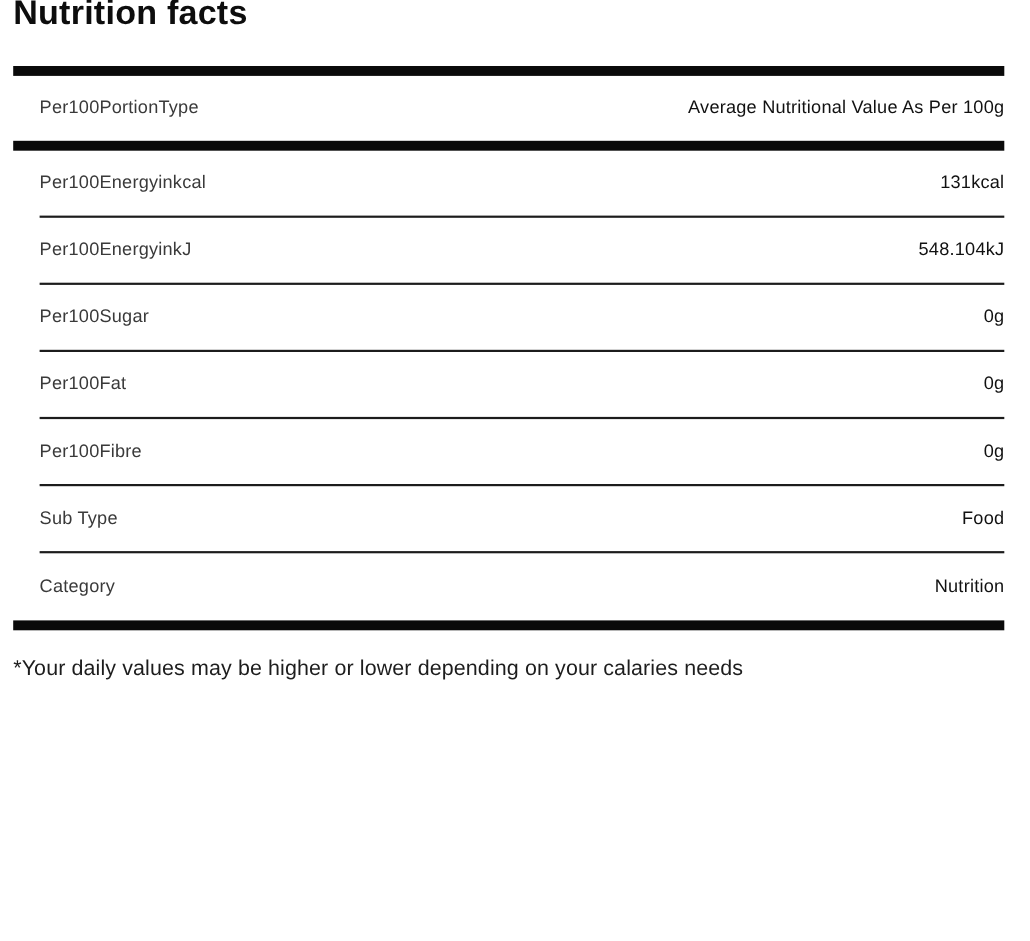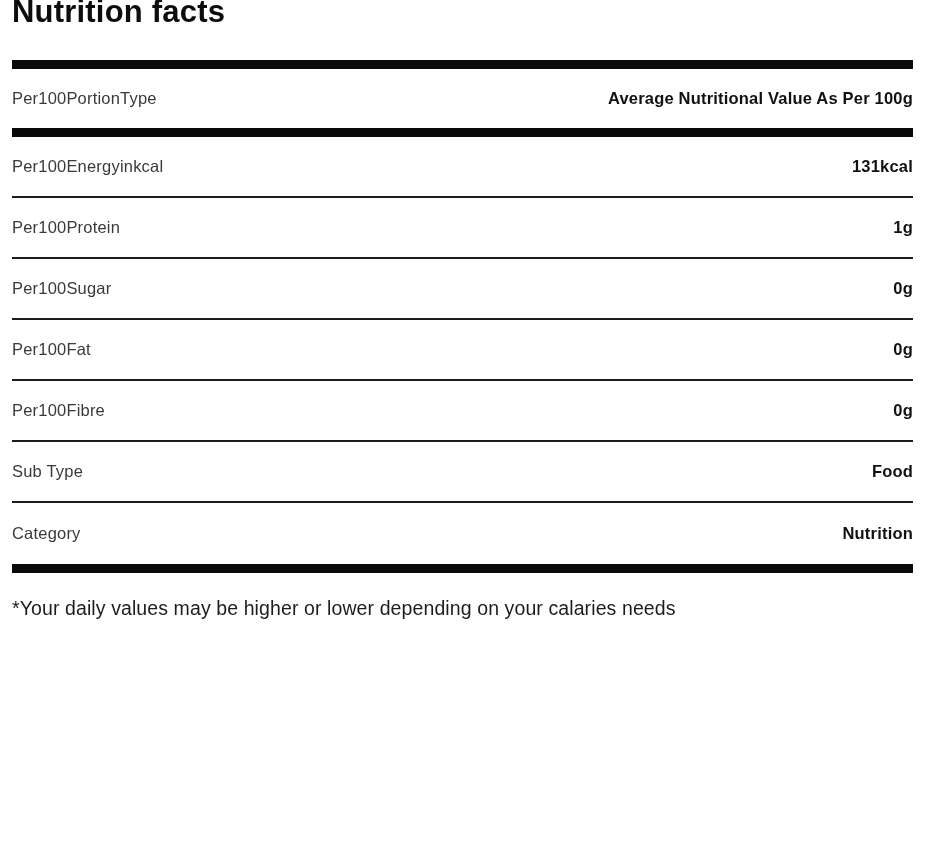--- a/index.html
+++ b/index.html
@@ -33,32 +33,33 @@
   }
   .thick-bar{
     height:9px;
     background:var(--bar-color);
   }
   .trow{
     display:flex;
     align-items:center;
     justify-content:space-between;
     height:61px;
+    margin-left:24px;
   }
   .trow.header{height:59px;}
   .trow.bordered{border-bottom:2px solid var(--divider-color);}
   .trow .label{
     font-size:16.5px;
     font-weight:400;
     color:var(--label-color);
     letter-spacing:0.2px;
   }
   .trow .value{
     font-size:16.5px;
-    font-weight:700;
+    font-weight:400;
     color:var(--value-color);
     letter-spacing:0.2px;
     text-align:right;
   }
   .footnote{
     margin:24px 0 0 0;
     font-size:19.5px;
     font-weight:400;
     color:var(--footnote-color);
     letter-spacing:0.1px;
@@ -79,22 +80,22 @@
   </div>
 
   <div class="thick-bar"></div>
 
   <div>
     <div class="trow bordered">
       <span class="label">Per100Energyinkcal</span>
       <span class="value">131kcal</span>
     </div>
     <div class="trow bordered">
-      <span class="label">Per100Protein</span>
-      <span class="value">1g</span>
+      <span class="label">Per100EnergyinkJ</span>
+      <span class="value">548.104kJ</span>
     </div>
     <div class="trow bordered">
       <span class="label">Per100Sugar</span>
       <span class="value">0g</span>
     </div>
     <div class="trow bordered">
       <span class="label">Per100Fat</span>
       <span class="value">0g</span>
     </div>
     <div class="trow bordered">

